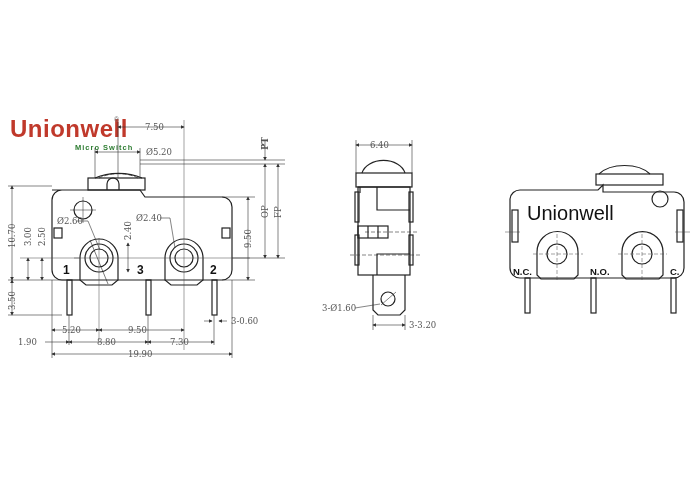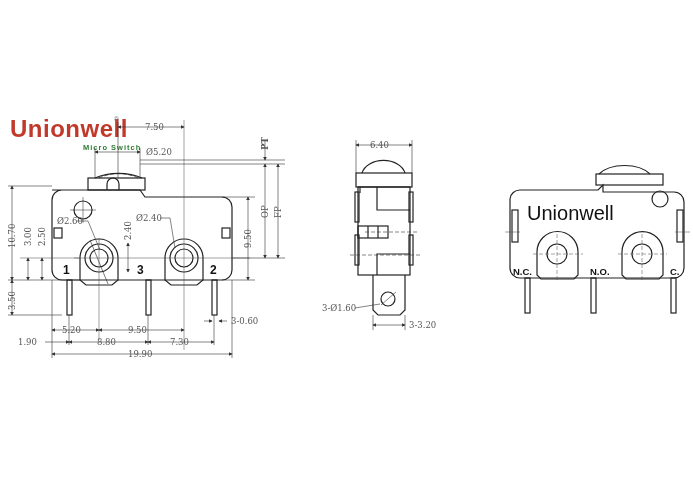--- a/index.html
+++ b/index.html
@@ -1,21 +1,21 @@
 <!DOCTYPE html>
 <html><head>
 <meta charset="utf-8">
 <style>
   html, body { margin:0; padding:0; background:#ffffff; }
   body { width:693px; height:481px; position:relative; overflow:hidden; font-family:"DejaVu Serif", serif; }
   #drawing { position:absolute; left:0; top:0; width:693px; height:481px; }
   .brand { position:absolute; left:10px; top:116px; }
   .brand-name { font-family:"Liberation Sans", sans-serif; font-weight:bold; font-size:24px; color:#c0392b; letter-spacing:0.5px; line-height:26px; }
   .brand-reg { font-family:"Liberation Sans", sans-serif; font-size:7px; color:#777; position:absolute; left:104px; top:0px; }
-  .brand-sub { font-family:"Liberation Sans", sans-serif; font-weight:bold; font-size:7.5px; color:#2e7d32; letter-spacing:1px; margin-left:25px; margin-top:1px;padding-left:48px; }
+  .brand-sub { font-family:"Liberation Sans", sans-serif; font-weight:bold; font-size:7.5px; color:#2e7d32; letter-spacing:1px; margin-left:17px; margin-top:1px;padding-left:48px; }
   svg text { font-family:"DejaVu Serif", serif; }
   .dim { font-size:8.5px; fill:#555; }
   .lbl { font-family:"Liberation Sans", sans-serif; font-size:12px; font-weight:bold; fill:#111; }
   .lbl2 { font-family:"Liberation Sans", sans-serif; font-size:9.5px; font-weight:bold; fill:#111; }
   .logo-text { font-family:"Liberation Sans", sans-serif; font-size:20px; fill:#111; }
 </style>
 </head>
 <body>
 
 <div class="brand">

